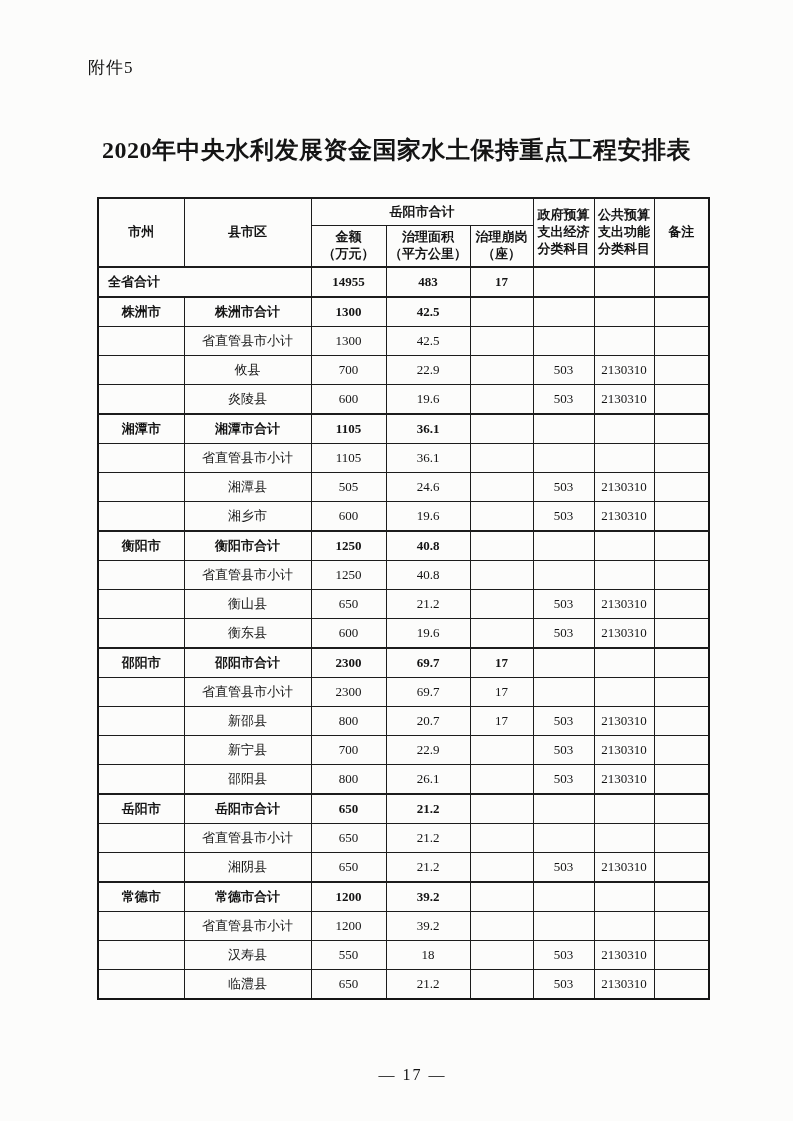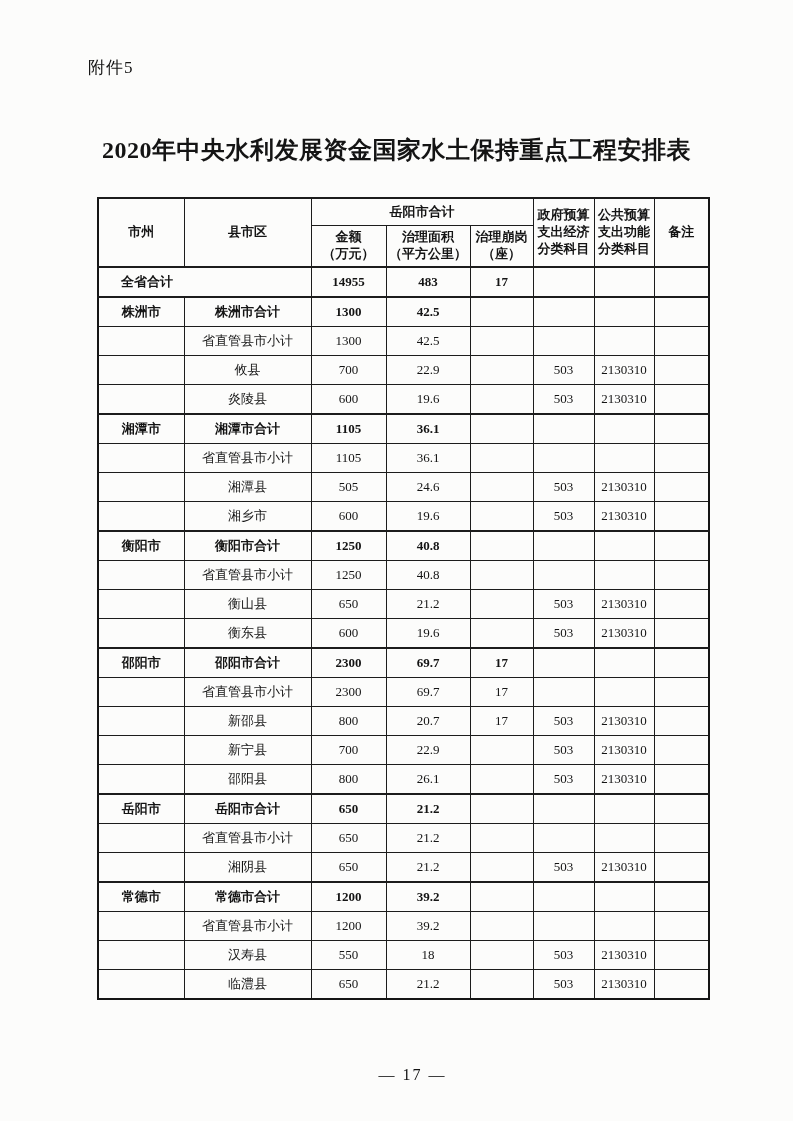--- a/index.html
+++ b/index.html
@@ -53,21 +53,21 @@
   .main-table thead tr.hrow1 th { height: 26px; }
   .main-table thead tr.hrow2 th { height: 40px; margin-left: 13px; }
   .main-table thead tr.hrow1 th.deep { height: auto; }
   .multiline { white-space: pre-line; }
   .main-table tbody td { height: 28px; }
   .main-table tbody tr.row-province td,
   .main-table tbody tr.row-city td { font-weight: bold; }
   .main-table tbody tr.group-start td { border-top-width: 2.5px; }
   .main-table thead tr.hrow1 th { border-top-width: 2.5px; }
   .main-table tbody tr:first-child td { border-top-width: 2.5px; }
-  .main-table td.merged-label { text-align: left; padding-left: 22px; }
+  .main-table td.merged-label { text-align: left; padding-left: 9px; }
   .main-table td.city-cell { font-weight: bold; }
 
   .page-footer {
     position: absolute;
     left: 16px; top: 1066px;
     width: 100%;
     text-align: center;
     font-size: 16px;
     letter-spacing: 2px;
   }

